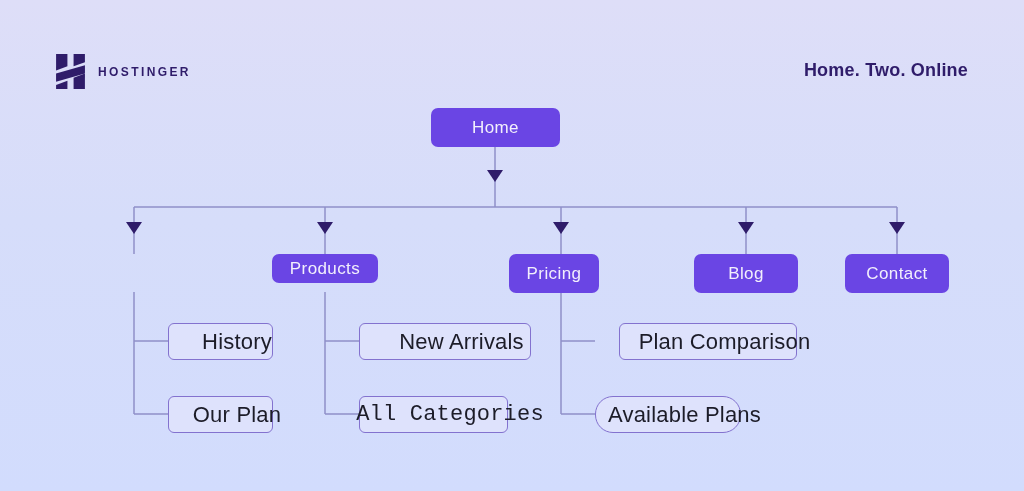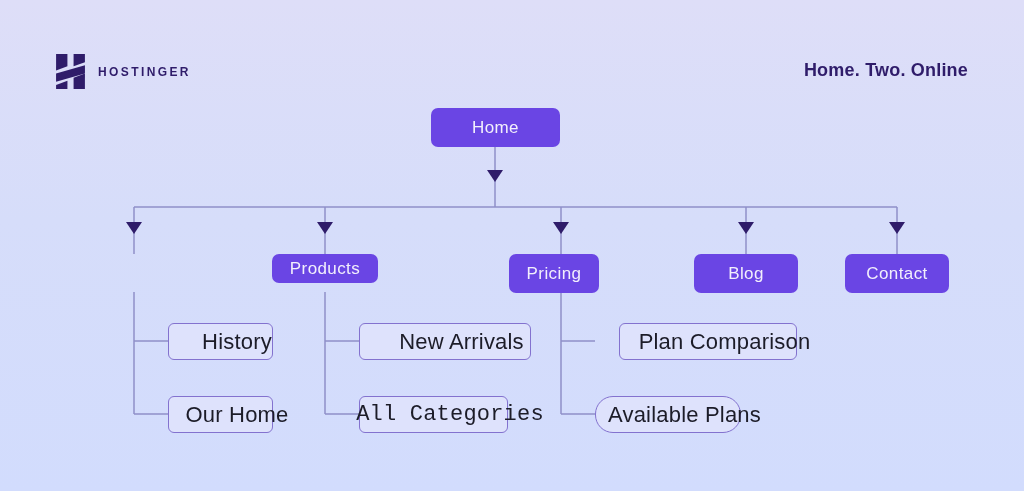--- a/index.html
+++ b/index.html
@@ -97,21 +97,21 @@
   </svg>
 
   <div class="node node--primary" style="left:431px;top:108px;width:129px;height:39px;">Home</div>
 
   <div class="node node--primary" style="left:272px;top:254px;width:106px;height:29px;">Products</div>
   <div class="node node--primary" style="left:509px;top:254px;width:90px;height:39px;">Pricing</div>
   <div class="node node--primary" style="left:694px;top:254px;width:104px;height:39px;">Blog</div>
   <div class="node node--primary" style="left:845px;top:254px;width:104px;height:39px;">Contact</div>
 
   <div class="node node--leaf" style="left:168px;top:323px;width:105px;height:37px;">History</div>
-  <div class="node node--leaf" style="left:168px;top:396px;width:105px;height:37px;">Our Home</div>
+  <div class="node node--leaf" style="left:168px;top:396px;width:105px;height:37px;">Our Plan</div>
 
   <div class="node node--leaf" style="left:359px;top:323px;width:172px;height:37px;">New Arrivals</div>
   <div class="node node--leaf" style="left:359px;top:396px;width:149px;height:37px;font-family:Liberation Mono, monospace;">All Categories</div>
 
   <div class="node node--leaf" style="left:595px;top:323px;width:178px;height:37px;margin-left:24px;">Plan Comparison</div>
   <div class="node node--leaf" style="left:595px;top:396px;width:146px;height:37px;border-radius:18px;">Available Plans</div>
 
 </div>
 
 </body></html>

